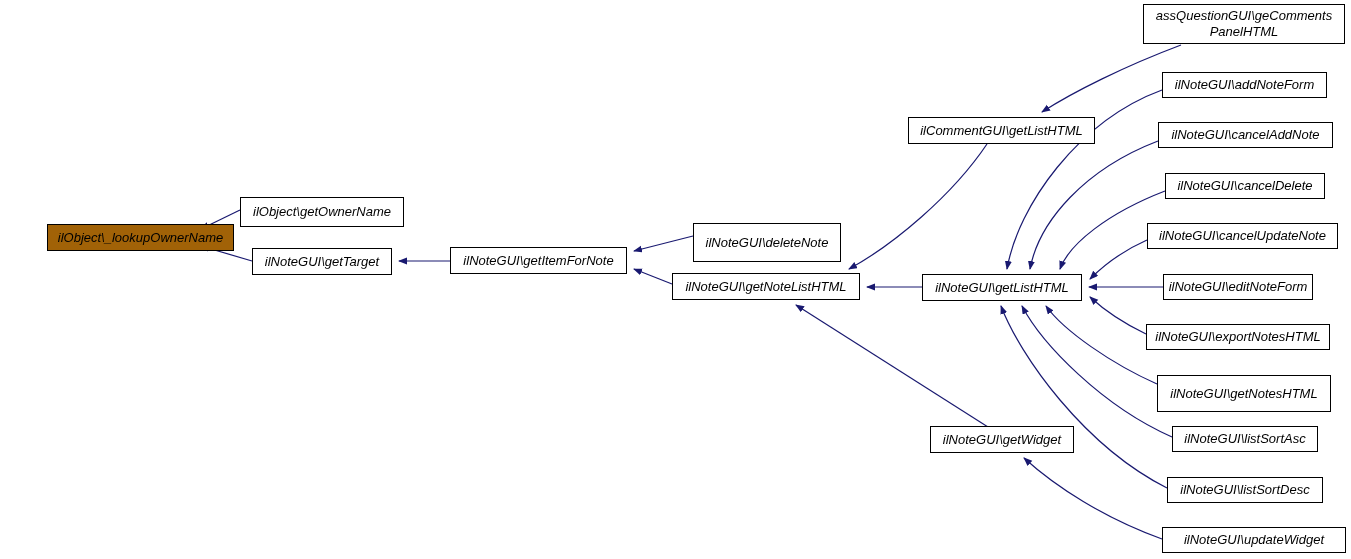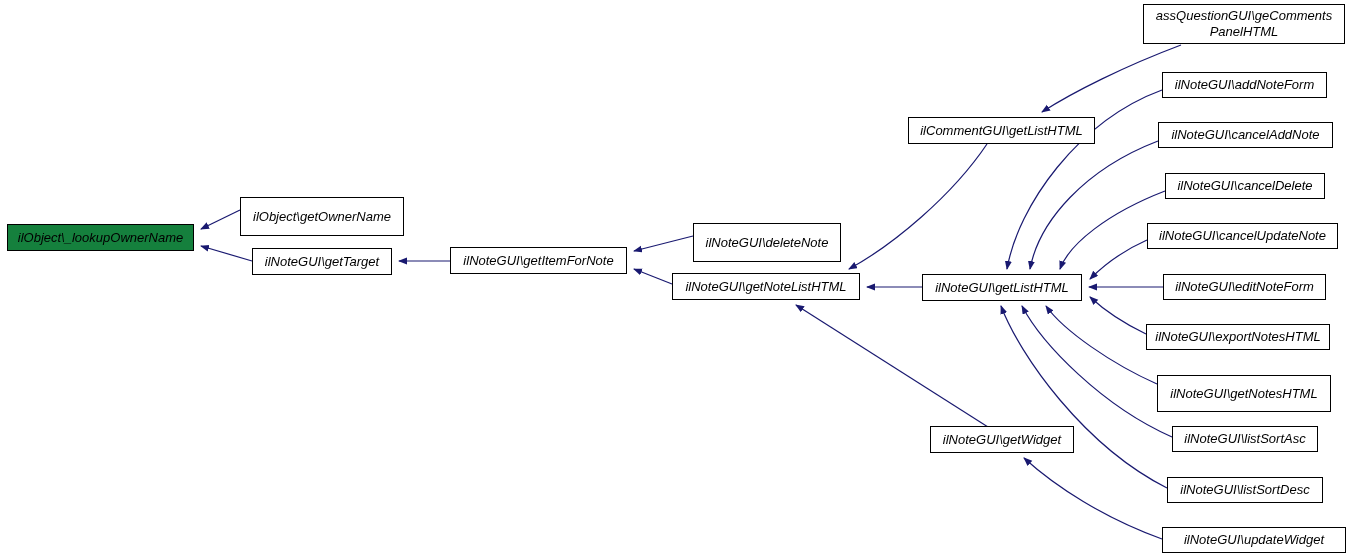--- a/index.html
+++ b/index.html
@@ -32,23 +32,24 @@
     background: #ffffff;
     color: #000000;
     font-size: 13px;
     line-height: 16px;
     white-space: nowrap;
     text-align: center;
     cursor: pointer;
     font-style: italic;
   }
   .node.highlight {
-    background: #15803d;
+    background: #a16207;
     border-width: 1.6px;
     cursor: default;
+    margin-left: 40px;
   }
 </style>
 </head>
 <body>
 
 <div class="canvas">
   <svg class="edge-layer" id="edge-svg" viewBox="0 0 1351 559" width="1351" height="559" xmlns="http://www.w3.org/2000/svg">
     <defs>
       <marker id="arrowhead" markerUnits="userSpaceOnUse" markerWidth="10" markerHeight="8" refX="8" refY="3.5" orient="auto">
         <path d="M0,0 L9,3.5 L0,7 Z" fill="#191970"></path>
@@ -73,21 +74,21 @@
         <path d="M1157,384 C1112,364 1064,331 1046,306" fill="none" stroke="#191970" stroke-width="1.2" marker-end="url(#arrowhead)"></path>
         <path d="M1172,437 C1102,406 1042,344 1022,306" fill="none" stroke="#191970" stroke-width="1.2" marker-end="url(#arrowhead)"></path>
         <path d="M1167,488 C1084,446 1020,356 1001,306" fill="none" stroke="#191970" stroke-width="1.2" marker-end="url(#arrowhead)"></path>
         <path d="M1162,539 C1104,518 1056,487 1024,458" fill="none" stroke="#191970" stroke-width="1.2" marker-end="url(#arrowhead)"></path>
       </g>
   </svg>
   <div id="node-layer">
       <div class="node highlight" style="left: 7px; top: 224px; width: 187px; height: 27px;">
         <div>ilObject\_lookupOwnerName</div>
       </div>
-      <div class="node" style="left: 240px; top: 197px; width: 164px; height: 39px;">
+      <div class="node" style="left: 240px; top: 197px; width: 164px; height: 30px;">
         <div>ilObject\getOwnerName</div>
       </div>
       <div class="node" style="left: 252px; top: 248px; width: 140px; height: 27px;">
         <div>ilNoteGUI\getTarget</div>
       </div>
       <div class="node" style="left: 450px; top: 247px; width: 177px; height: 27px;">
         <div>ilNoteGUI\getItemForNote</div>
       </div>
       <div class="node" style="left: 693px; top: 223px; width: 148px; height: 39px;">
         <div>ilNoteGUI\deleteNote</div>
@@ -113,21 +114,21 @@
       </div>
       <div class="node" style="left: 1158px; top: 122px; width: 175px; height: 26px;">
         <div>ilNoteGUI\cancelAddNote</div>
       </div>
       <div class="node" style="left: 1165px; top: 173px; width: 160px; height: 26px;">
         <div>ilNoteGUI\cancelDelete</div>
       </div>
       <div class="node" style="left: 1147px; top: 223px; width: 191px; height: 26px;">
         <div>ilNoteGUI\cancelUpdateNote</div>
       </div>
-      <div class="node" style="left: 1163px; top: 274px; width: 163px; height: 26px; align-items: center;">
+      <div class="node" style="left: 1163px; top: 274px; width: 150px; height: 26px; align-items: center;">
         <div>ilNoteGUI\editNoteForm</div>
       </div>
       <div class="node" style="left: 1146px; top: 324px; width: 184px; height: 26px;">
         <div>ilNoteGUI\exportNotesHTML</div>
       </div>
       <div class="node" style="left: 1157px; top: 375px; width: 174px; height: 37px;">
         <div>ilNoteGUI\getNotesHTML</div>
       </div>
       <div class="node" style="left: 1172px; top: 426px; width: 146px; height: 26px;">
         <div>ilNoteGUI\listSortAsc</div>

